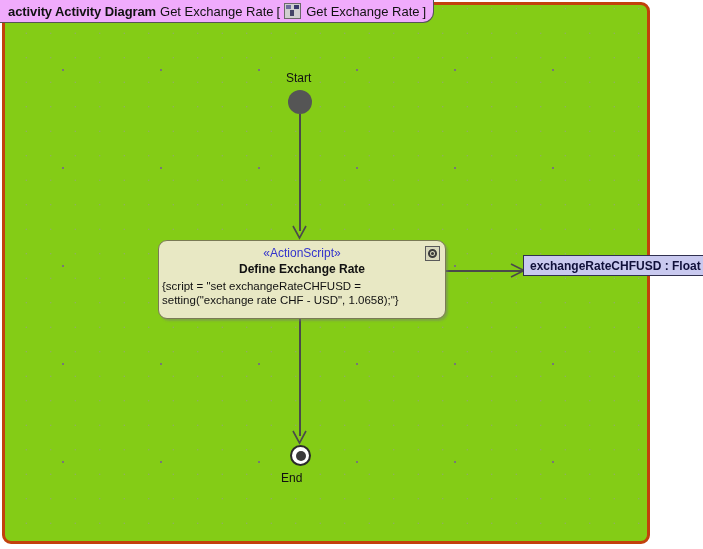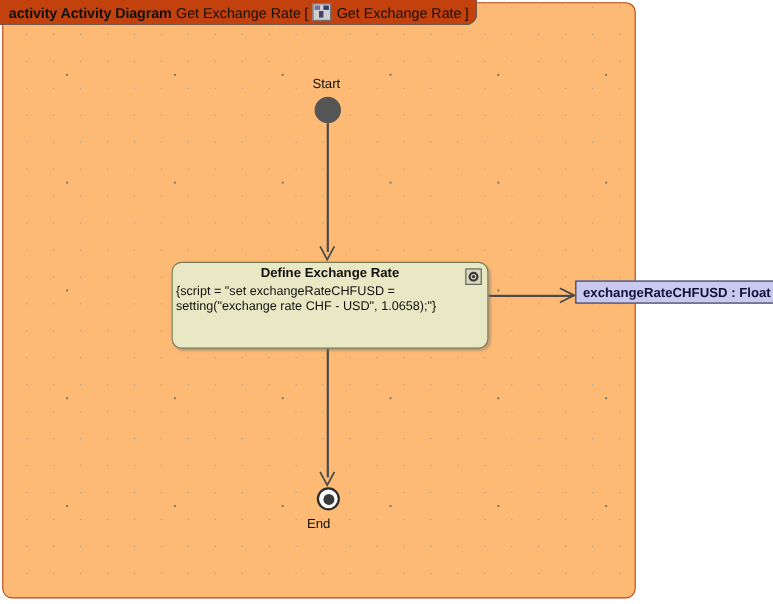--- a/index.html
+++ b/index.html
@@ -13,26 +13,26 @@
     font-family: "Liberation Sans", sans-serif;
     overflow: hidden;
     position: relative;
   }
 
   
   #diagram-frame {
     position: absolute;
     left: 2px;
     top: 2px;
-    width: 576px;
+    width: 648px;
     height: 542px;
     box-sizing: border-box;
-    border: 1px solid #c2410c;
+    border: 3px solid #c2410c;
     border-radius: 9px;
-    background: #fdba74;
+    background: #84cc16;
     overflow: hidden;
   }
 
   
   #grid-layer {
     position: absolute;
     left: 0; top: 0; right: 0; bottom: 0;
     background-image:
       radial-gradient(#9a9a9a 0.6px, transparent 0.7px),
       radial-gradient(#777777 0.9px, transparent 1.0px);
@@ -45,21 +45,21 @@
   #frame-header {
     position: absolute;
     left: 0px;
     top: 0px;
     height: 23px;
     box-sizing: border-box;
     border: 1px solid #555555;
     border-top: none;
     border-left: none;
     border-bottom-right-radius: 11px;
-    background: #c2410c;
+    background: #f0abfc;
     display: flex;
     align-items: center;
     padding: 0 7px 0 8px;
     white-space: nowrap;
     z-index: 30;
   }
   #frame-header .kw {
     font-size: 13px;
     font-weight: bold;
     color: #111111;
@@ -278,20 +278,21 @@
     <path d="M1,1 L14,7.5 L1,14" fill="none" stroke="#4a4a4a" stroke-width="1.6"></path>
   </svg>
 
   <div class="node-label" id="start-label">Start</div>
   <div id="start-node"></div>
 
   <div id="action-node">
     <div id="action-badge">
       <span class="ring"></span>
     </div>
+    <div id="action-stereotype">«ActionScript»</div>
     <div id="action-title">Define Exchange Rate</div>
     <div id="action-body">{script = "set exchangeRateCHFUSD =
 setting("exchange rate CHF - USD", 1.0658);"}</div>
   </div>
 
   <div id="end-node">
     <span class="inner"></span>
   </div>
   <div class="node-label" id="end-label">End</div>
 

